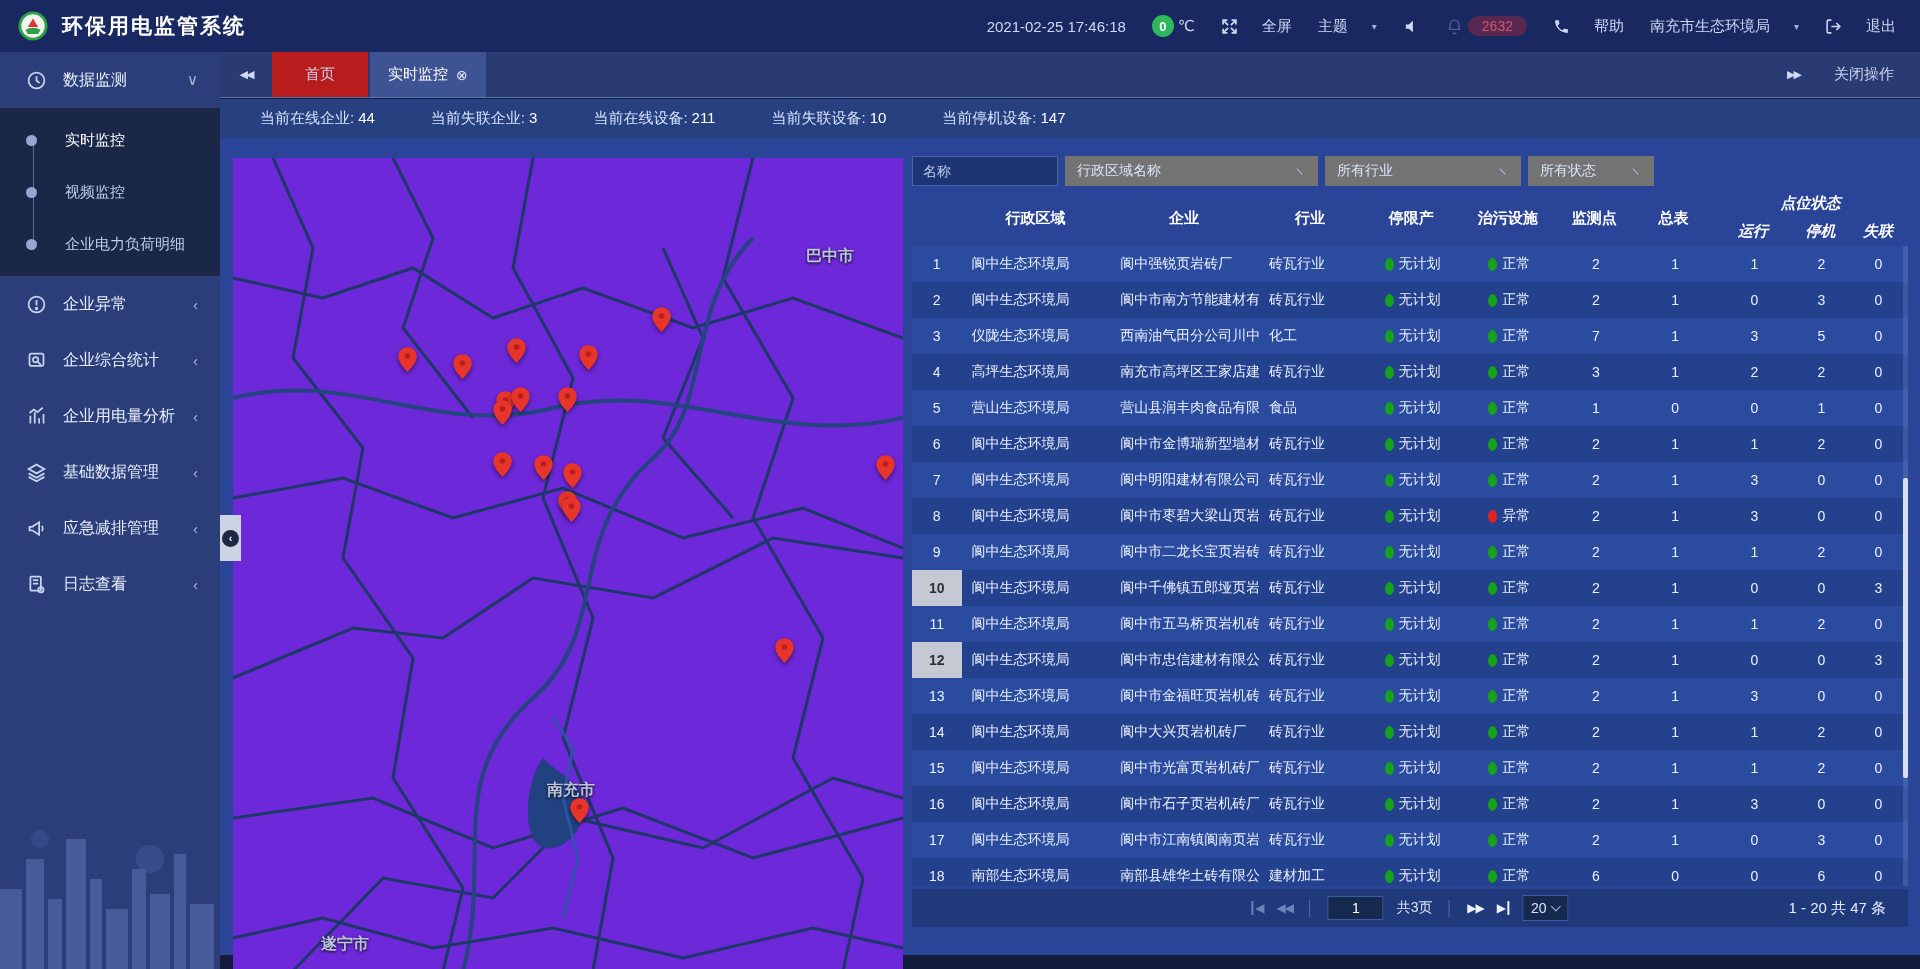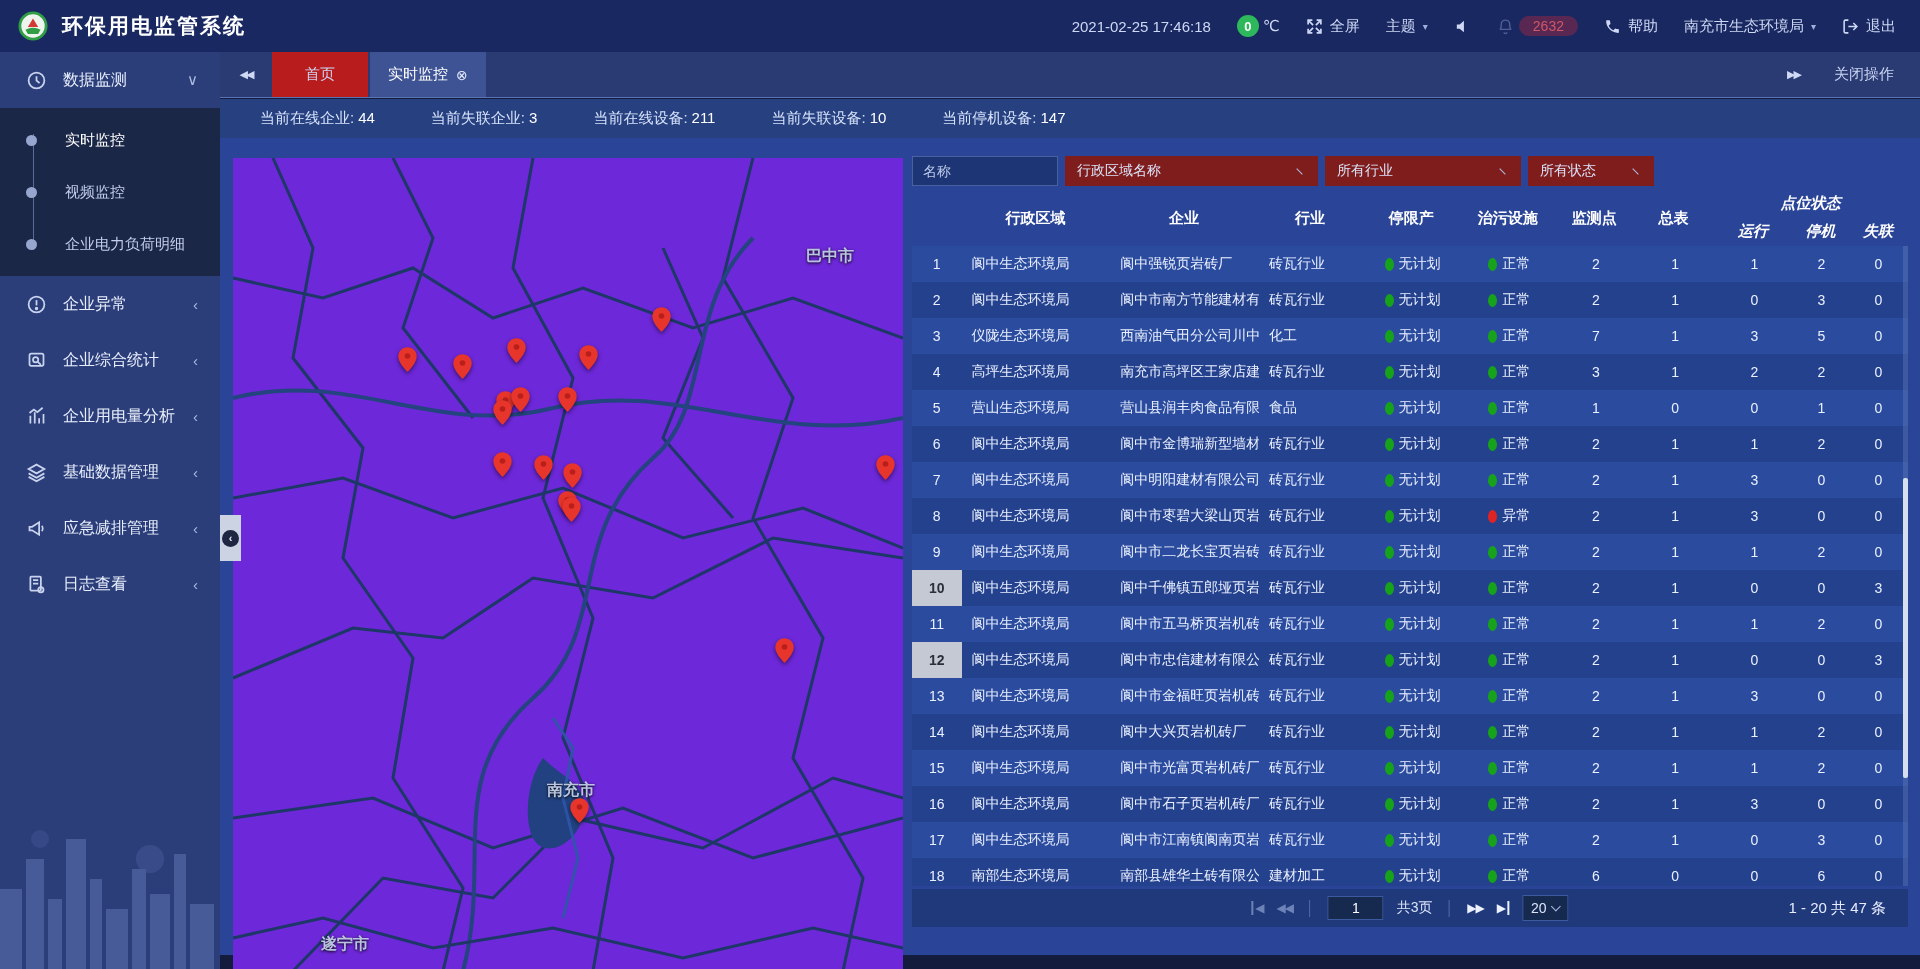--- a/index.html
+++ b/index.html
@@ -9,21 +9,21 @@
     background:#141c3e;
     font-family:"Liberation Sans","DejaVu Sans",sans-serif;
     color:#dfe7fb; font-size:14px;
   }
   
   .hdr { position:absolute; left:0; top:0; width:1920px; height:52px;
          background:#1a2862; display:flex; align-items:center; z-index:5;}
   .hdr-logo { width:30px; height:30px; margin-left:18px; flex:0 0 auto;}
   .hdr-title { margin-left:14px; font-size:21px; font-weight:bold; color:#fff; letter-spacing:2px;}
   .hdr-right { margin-left:auto; display:flex; align-items:center; gap:26px; padding-right:24px; color:#cdd8f4; font-size:15px;}
-  .hdr-item { display:flex; align-items:center; gap:7px; cursor:pointer; white-space:nowrap;}
+  .hdr-item { display:flex; align-items:center; gap:24px; cursor:pointer; white-space:nowrap;}
   .temp-badge { width:22px; height:22px; border-radius:50%; background:#2eb85c; color:#fff;
                 display:flex; align-items:center; justify-content:center; font-size:13px; font-weight:bold;}
   .notice-pill { background:rgba(140,40,70,.55); color:#cf5767; border-radius:11px;
                  padding:2px 14px; font-size:14px; font-weight:normal;}
   .caret { font-size:10px; color:#9fb0dd;}
   .hicon { width:17px; height:17px; display:inline-block;}
   .hicon svg { width:100%; height:100%;}
   .bell { opacity:.45;}
   
   .sidebar { position:absolute; left:0; top:52px; width:220px; height:917px; background:#2b3e7a; z-index:4; overflow:hidden;}
@@ -63,21 +63,21 @@
   .collapse-tab { position:absolute; left:0; top:377px; width:21px; height:46px; background:#ccd3e2;
                   display:flex; align-items:center; justify-content:center; cursor:pointer; z-index:3;}
   .collapse-tab .cbtn { width:17px; height:17px; border-radius:50%; background:#1d2742; color:#e8eefc;
                         display:flex; align-items:center; justify-content:center; font-size:11px; font-weight:bold;}
   
   .rpanel { position:absolute; left:692px; top:0; width:996px; height:817px;}
   .filters { position:absolute; left:0; top:18px; width:100%; height:30px; display:flex; gap:7px;}
   .f-input { width:146px; height:30px; background:#1d3574; border:1px solid #47629f; color:#e6ecff;
              padding:0 10px; font-size:14px; outline:none; font-family:inherit;}
   .f-input::placeholder { color:#bcc9ea;}
-  .f-select { height:30px; background:#7f1d1d; display:flex; align-items:center; justify-content:space-between;
+  .f-select { height:30px; background:#737373; display:flex; align-items:center; justify-content:space-between;
               padding:0 12px; color:#dbe4fa; cursor:pointer; font-size:14px;}
   .f-select .chv { width:8px; height:8px; border-right:1.5px solid #aebcе4; border-bottom:1.5px solid #aebce4;
                    transform:rotate(45deg); margin-top:-4px;}
   .w-region{width:253px;} .w-industry{width:196px;} .w-status{width:126px;}
   
   .thead { position:absolute; left:0; top:52px; width:100%; height:56px; display:flex; color:#fff; font-weight:bold; font-size:15px;}
   .thead .hc { display:flex; align-items:center; justify-content:center;}
   .thead .hgroup { display:flex; flex-direction:column;}
   .hgroup-title { height:26px; display:flex; align-items:center; justify-content:center; font-style:italic;}
   .hgroup-row { flex:1; display:flex;}

